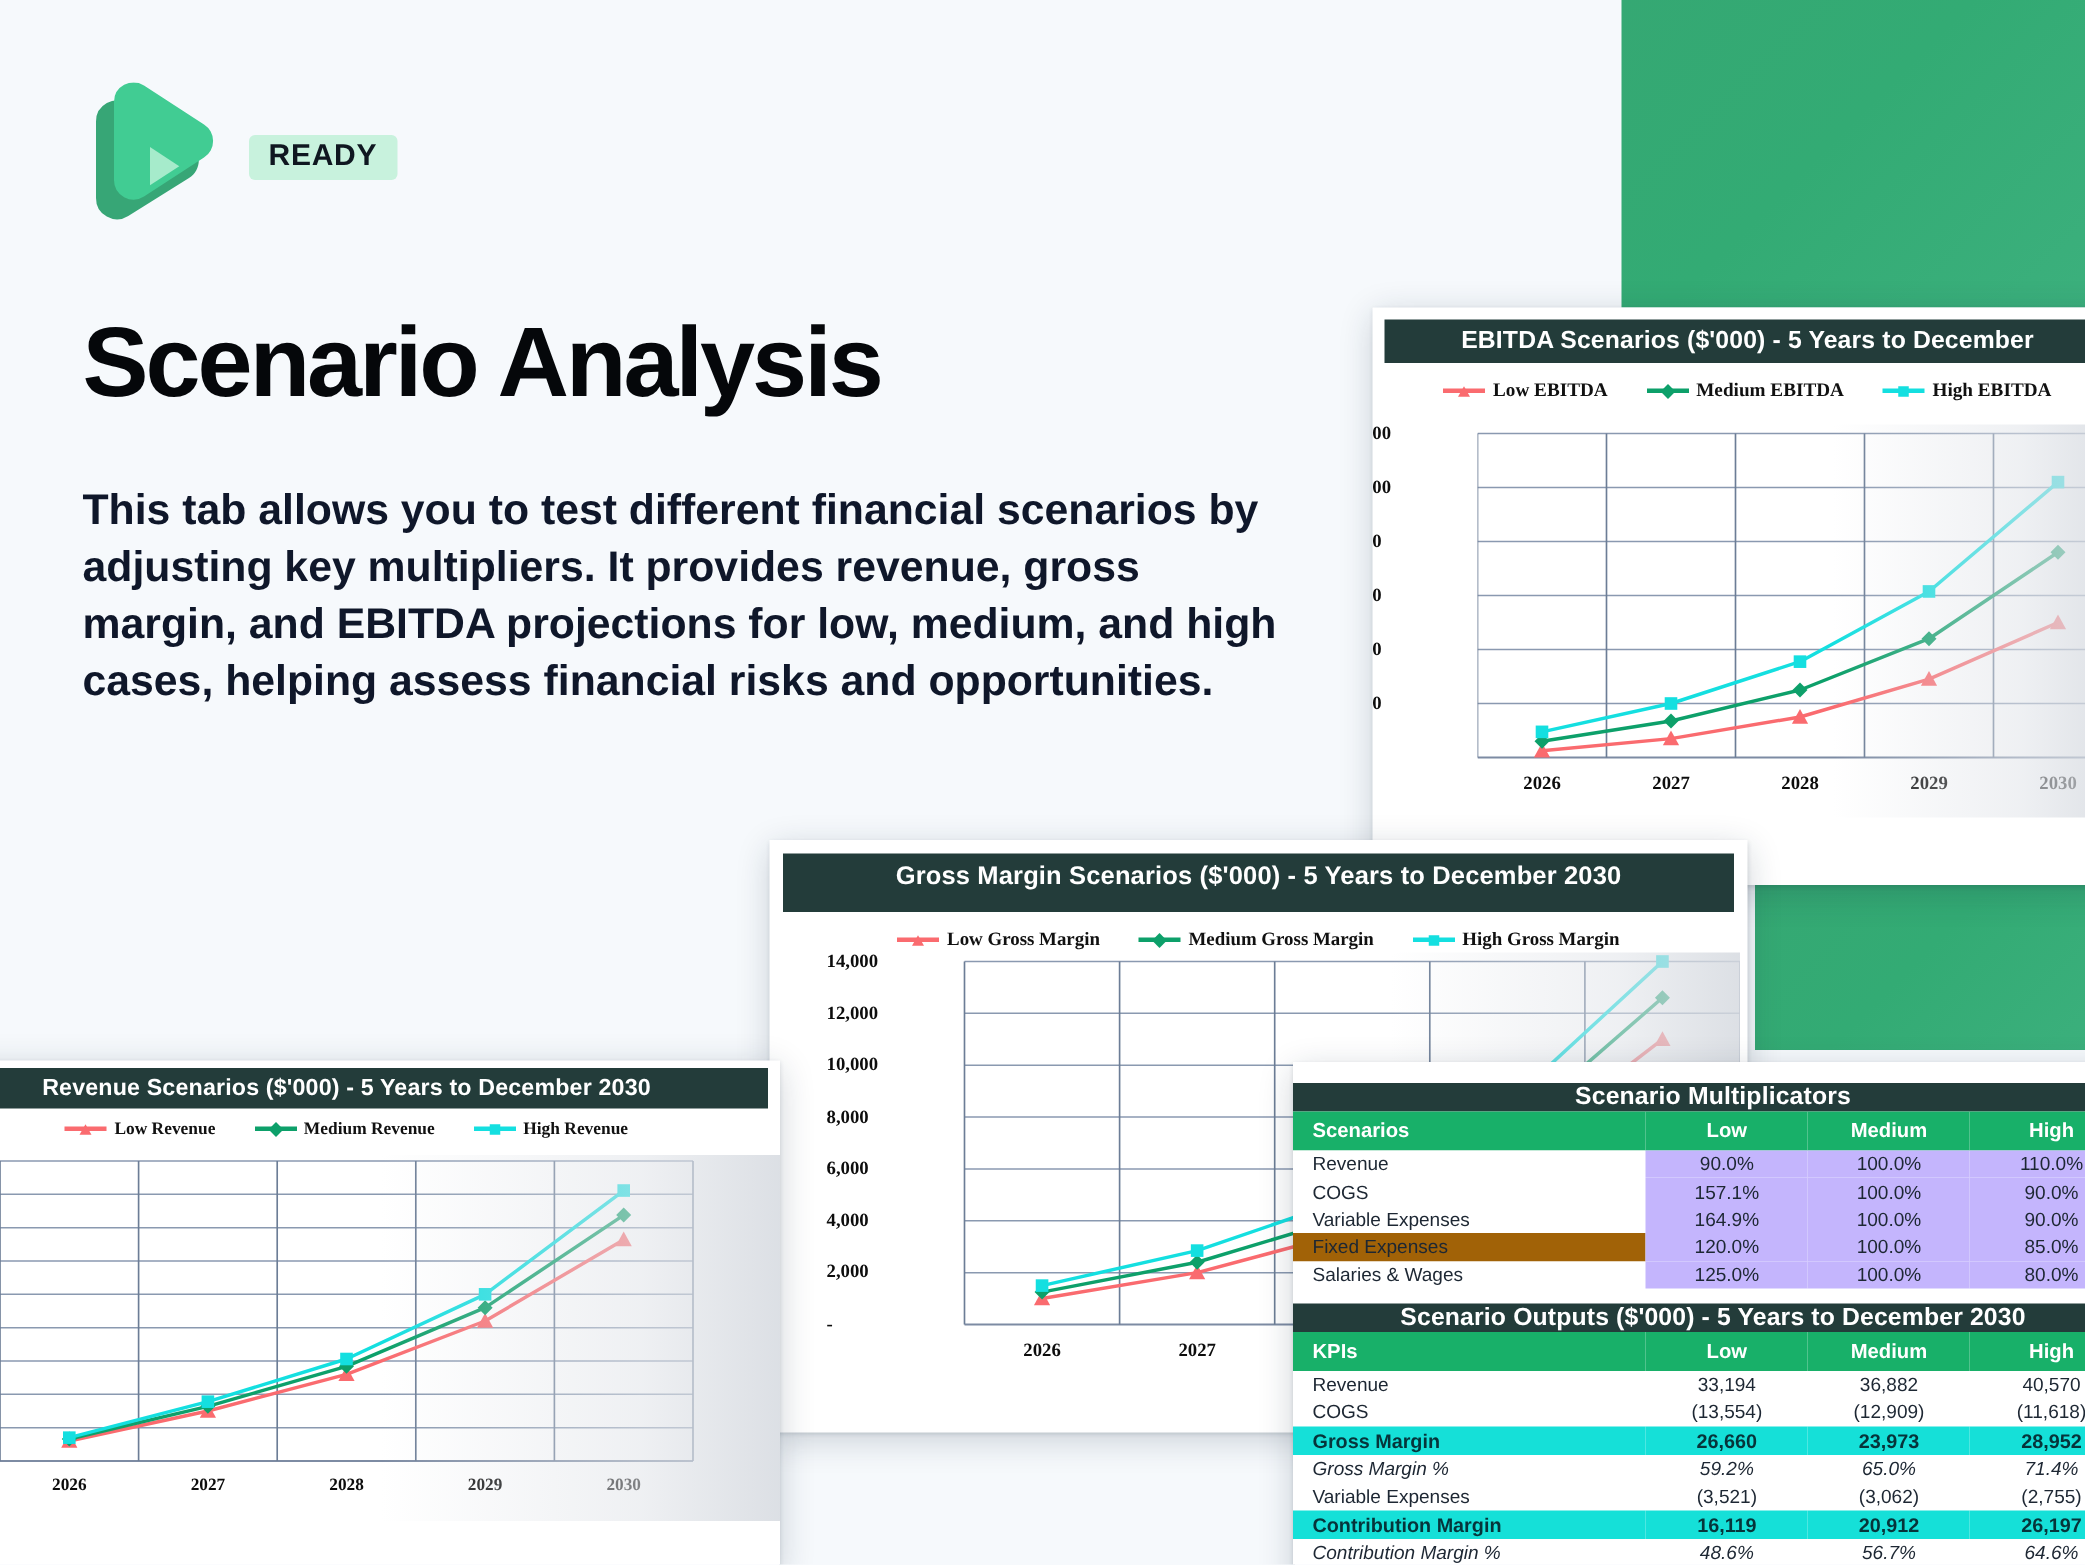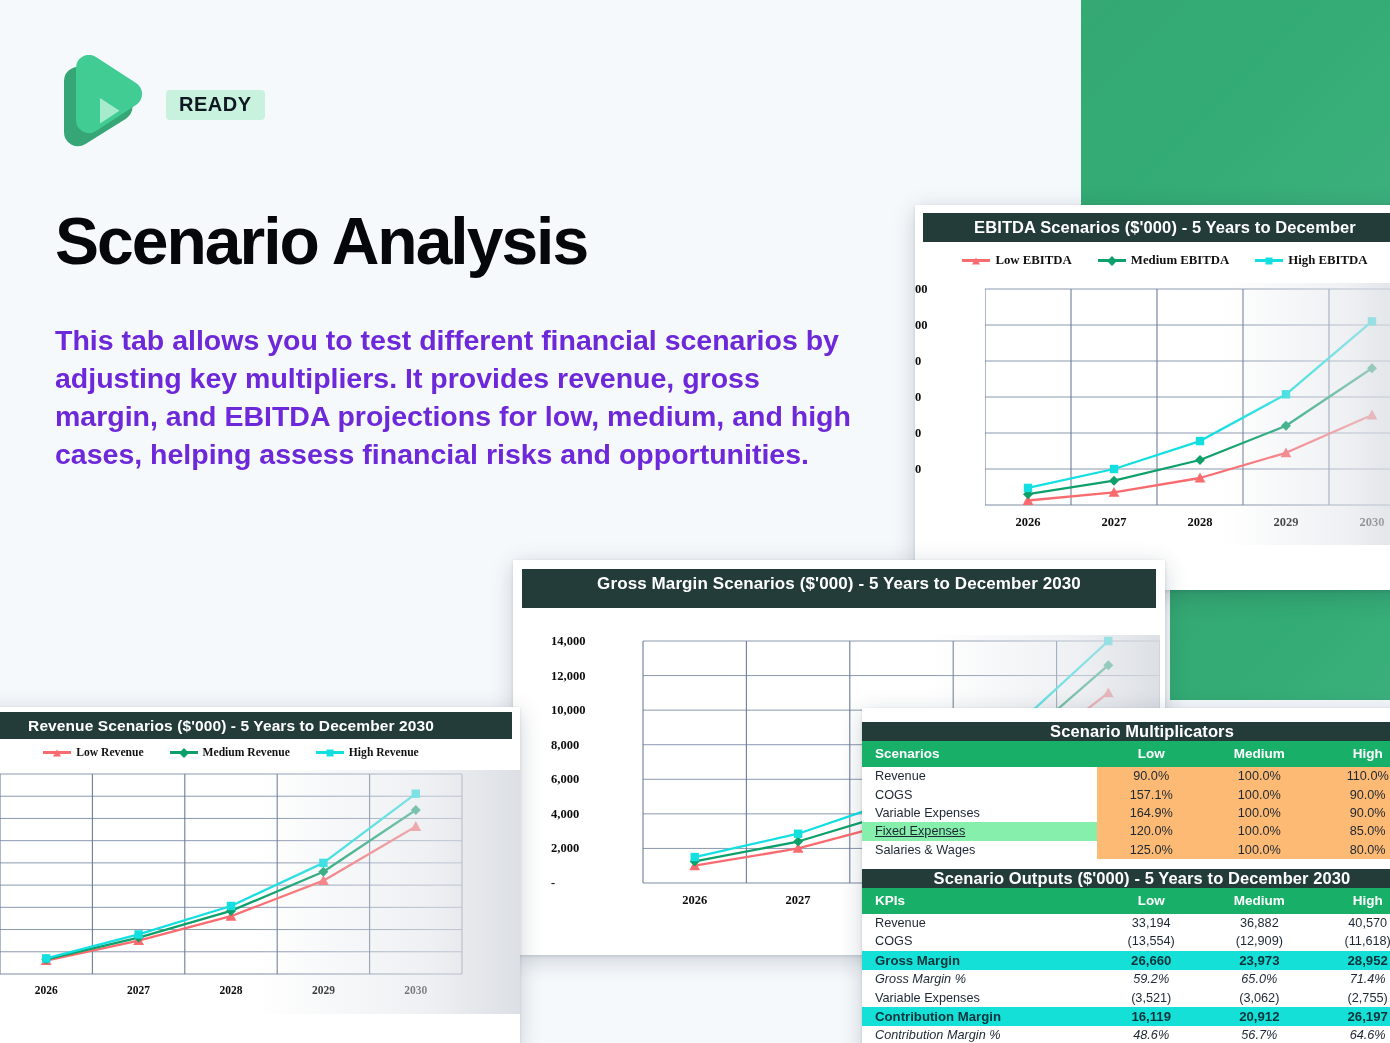--- a/index.html
+++ b/index.html
@@ -32,21 +32,21 @@
   }
 
   
   #page-title{
     position:absolute; left:55px; top:208px;
     font-size:66px; font-weight:800; letter-spacing:-2px; color:#05070a;
     line-height:1.0;
   }
   #page-desc{
     position:absolute; left:55px; top:322px; width:800px;
-    font-size:28.5px; font-weight:600; color:#6d28d9; line-height:1.33;
+    font-size:28.5px; font-weight:600; color:#0f172a; line-height:1.33;
   }
 
   
   .xl-card{
     position:absolute; background:#fff;
     box-shadow:0 5px 22px rgba(20,40,60,.20), 0 1px 3px rgba(20,40,60,.14);
   }
   .xl-title{
     background:#233c3a; color:#fff; text-align:center;
     font-weight:700; letter-spacing:.1px;
@@ -88,21 +88,21 @@
     background:#233c3a; color:#fff; font-weight:700; text-align:center;
     font-size:16.5px; padding:7px 0 8px; letter-spacing:.1px;
   }
   .tbl-head td{
     background:#18b069; color:#fff; font-weight:700; font-size:13.5px;
     padding:5px 0 6px; text-align:center;
   }
   .tbl-head td.lbl{ text-align:left; padding-left:13px; }
   .tbl tbody td{ font-size:12.7px; color:#1d2733; padding:2.2px 0; text-align:center;margin-top:36px; }
   .tbl tbody td.lbl{ text-align:left; padding-left:13px; color:#1d2733; }
-  .tint td{ background:#fdba74; }
+  .tint td{ background:#c4b5fd; }
   .tbl tbody tr.hl td{ background:#15e0d8; color:#06343a; font-weight:700; font-size:13.2px; }
   .tbl tbody tr.hl td.lbl{ color:#06343a; }
   .ital td{ font-style:italic; }
   .ital td.lbl{ padding-left:27px; }
   .indent td.lbl{ padding-left:20px; }
 </style>
 </head>
 <body>
 
 <div class="green-block" id="green-top"></div>
@@ -176,20 +176,40 @@
         <rect x="38.8" y="200.70000000000002" width="8.4" height="8.4" fill="#14dfe0"></rect>
         <rect x="124.8" y="181.8" width="8.4" height="8.4" fill="#14dfe0"></rect>
         <rect x="210.8" y="153.9" width="8.4" height="8.4" fill="#14dfe0"></rect>
         <rect x="296.8" y="107.10000000000001" width="8.4" height="8.4" fill="#14dfe0"></rect>
         <rect x="382.8" y="34.2" width="8.4" height="8.4" fill="#14dfe0"></rect>
       </svg><div class="yaxis-lab" style="right: 442px; top: 222px; font-size: 12.5px; width: 80px;">-</div><div class="yaxis-lab" style="right: 442px; top: 186px; font-size: 12.5px; width: 80px;">2,000</div><div class="yaxis-lab" style="right: 442px; top: 150px; font-size: 12.5px; width: 80px;">4,000</div><div class="yaxis-lab" style="right: 442px; top: 114px; font-size: 12.5px; width: 80px;">6,000</div><div class="yaxis-lab" style="right: 442px; top: 78px; font-size: 12.5px; width: 80px;">8,000</div><div class="yaxis-lab" style="right: 442px; top: 42px; font-size: 12.5px; width: 80px;">10,000</div><div class="yaxis-lab" style="right: 442px; top: 6px; font-size: 12.5px; width: 80px;">12,000</div><div class="xaxis-lab" style="left: 43px; top: 232px; font-size: 12.5px;">2026</div><div class="xaxis-lab" style="left: 129px; top: 232px; font-size: 12.5px;">2027</div><div class="xaxis-lab" style="left: 215px; top: 232px; font-size: 12.5px;">2028</div><div class="xaxis-lab" style="left: 301px; top: 232px; font-size: 12.5px;">2029</div><div class="xaxis-lab" style="left: 387px; top: 232px; font-size: 12.5px;">2030</div><div class="plot-fade" style="left: 236.5px; top: 0px; width: 193.5px; height: 262px;"></div></div>
 </div>
 
 <div class="xl-card" id="card-gm" style="left:513px;top:560px;width:652px;height:395px;overflow:hidden;">
   <div class="xl-title" style="margin:9px 9px 0;height:39px;line-height:29px;font-size:17px;">Gross Margin Scenarios ($'000) - 5 Years to December 2030</div>
+  <div class="xl-legend" id="legend-gm" style="margin-top:11px;font-size:12.6px;">
+      <span class="lg-item">
+        <span class="lg-line" style="background: rgb(250, 107, 111);">
+          <i class="mk-tri" style="border-bottom: 7px solid rgb(250, 107, 111); background: none;"></i>
+        </span>
+        <span>Low Gross Margin</span>
+      </span>
+      <span class="lg-item">
+        <span class="lg-line" style="background: rgb(13, 160, 106);">
+          <i class="mk-dia" style="background: rgb(13, 160, 106);"></i>
+        </span>
+        <span>Medium Gross Margin</span>
+      </span>
+      <span class="lg-item">
+        <span class="lg-line" style="background: rgb(20, 223, 224);">
+          <i style="background: rgb(20, 223, 224);"></i>
+        </span>
+        <span>High Gross Margin</span>
+      </span>
+    </div>
   <div class="plot-wrap" id="plot-gm" style="left:72px;top:75px;width:575px;height:300px;"><svg width="575" height="300">
         <line x1="58" x2="575" y1="248" y2="248" stroke="#7d8ba3" stroke-width="1.2"></line>
         <line x1="58" x2="575" y1="213.42857142857144" y2="213.42857142857144" stroke="#8a99b0" stroke-width="1"></line>
         <line x1="58" x2="575" y1="178.85714285714286" y2="178.85714285714286" stroke="#8a99b0" stroke-width="1"></line>
         <line x1="58" x2="575" y1="144.28571428571428" y2="144.28571428571428" stroke="#8a99b0" stroke-width="1"></line>
         <line x1="58" x2="575" y1="109.71428571428572" y2="109.71428571428572" stroke="#8a99b0" stroke-width="1"></line>
         <line x1="58" x2="575" y1="75.14285714285714" y2="75.14285714285714" stroke="#8a99b0" stroke-width="1"></line>
         <line x1="58" x2="575" y1="40.571428571428584" y2="40.571428571428584" stroke="#8a99b0" stroke-width="1"></line>
         <line x1="58" x2="575" y1="6" y2="6" stroke="#8a99b0" stroke-width="1"></line>
         <line x1="58" x2="58" y1="6" y2="248" stroke="#6c7d96" stroke-width="1.1"></line>
@@ -312,21 +332,21 @@
           <td>100.0%</td>
           <td>90.0%</td>
         </tr>
         <tr class="tint">
           <td class="lbl" style="background: rgb(255, 255, 255);">Variable Expenses</td>
           <td>164.9%</td>
           <td>100.0%</td>
           <td>90.0%</td>
         </tr>
         <tr class="tint">
-          <td class="lbl" style="background: #86efac; text-decoration: underline;">Fixed Expenses</td>
+          <td class="lbl" style="background: #a16207;">Fixed Expenses</td>
           <td>120.0%</td>
           <td>100.0%</td>
           <td>85.0%</td>
         </tr>
         <tr class="tint">
           <td class="lbl" style="background: rgb(255, 255, 255);">Salaries &amp; Wages</td>
           <td>125.0%</td>
           <td>100.0%</td>
           <td>80.0%</td>
         </tr>

